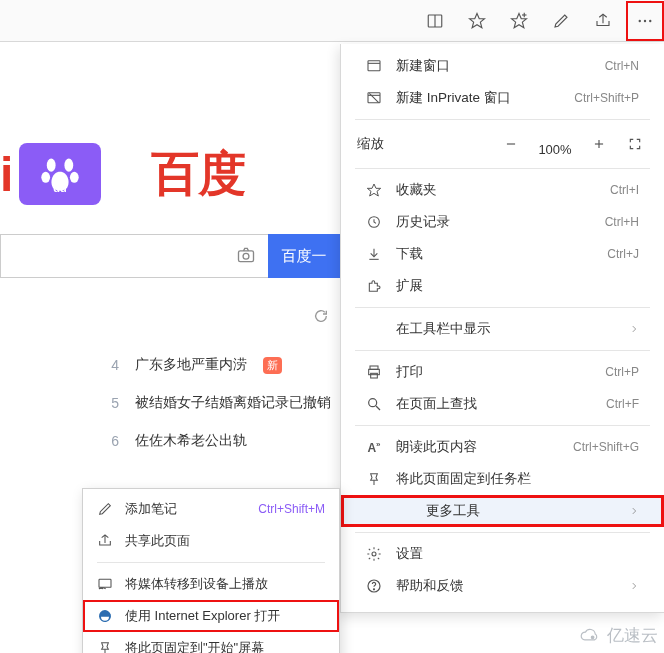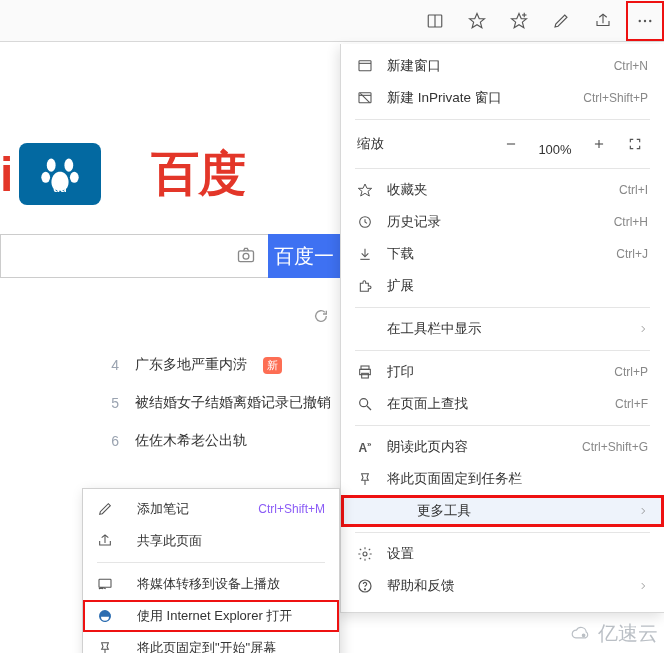--- a/index.html
+++ b/index.html
@@ -50,21 +50,21 @@
     }
     .baidu-logo {
       margin-top: 100px;
       margin-left: 0;
       display: flex;
       align-items: center;
       gap: 6px;
     }
     .baidu-logo .paw {
       width: 82px; height: 62px;
-      background: #0369a1;
+      background: #8b5cf6;
       border-radius: 8px;
       display: flex;
       align-items: center;
       justify-content: center;
       color: #fff;
       font-family: Arial;
     }
     .baidu-text {
       color: #e33629;
       font-size: 48px;
@@ -90,21 +90,21 @@
       padding-right: 12px;
       color: #888;
     }
     .search-btn {
       width: 72px;
       background: #3e71f2;
       color: #fff;
       display: flex;
       align-items: center;
       justify-content: center;
-      font-size: 20px;
+      font-size: 15px;
     }
     .refresh-row {
       margin-top: 30px;
       display: flex;
       justify-content: flex-end;
       padding-right: 335px;
       color: #999;
       font-size: 14px;
     }
     .news-list {
@@ -137,21 +137,21 @@
       width: 324px;
       background: #fff;
       border-left: 1px solid #d8d8d8;
       border-bottom: 1px solid #d8d8d8;
       box-shadow: -2px 4px 12px rgba(0,0,0,0.12);
       padding: 6px 0 10px;
     }
     .menu-item {
       display: flex;
       align-items: center;
-      padding: 7px 16px;
+      padding: 7px 25px;
       font-size: 13.5px;
       color: #333;
       gap: 14px;
       min-height: 30px;
     }
     .menu-icon { width: 16px; height: 16px; display:flex; align-items:center; justify-content:center; color:#555;}
     .menu-icon svg { width: 16px; height: 16px; }
     .menu-label { flex: 1; }
     .menu-shortcut { color: #888; font-size: 12px; }
     .menu-chevron { color: #888; }
@@ -182,34 +182,34 @@
       border: 1px solid #d0d0d0;
       box-shadow: 2px 4px 12px rgba(0,0,0,0.15);
       padding: 4px 0;
     }
     .sub-item {
       display: flex;
       align-items: center;
       padding: 7px 14px;
       font-size: 13px;
       color: #333;
-      gap: 24px;
+      gap: 12px;
       min-height: 28px;
     }
     .sub-label { flex: 1; }
     .sub-shortcut { color: #8b5cf6; font-size: 12px; }
     .sub-icon { width: 16px; height: 16px; display:flex;align-items:center;justify-content:center;color:#555;}
     .sub-item.highlighted { outline: 2px solid #e11; outline-offset: -2px; }
     
     .watermark {
       position: absolute;
       right: 6px;
       bottom: 6px;
       color: #aeb4bb;
-      font-size: 20px;
+      font-size: 17px;
       display: flex;
       align-items: center;
       gap: 4px;
       opacity: 0.85;
     }
     .watermark svg { width: 26px; height: 18px; }
   </style>
 </head>
 <body>
 

